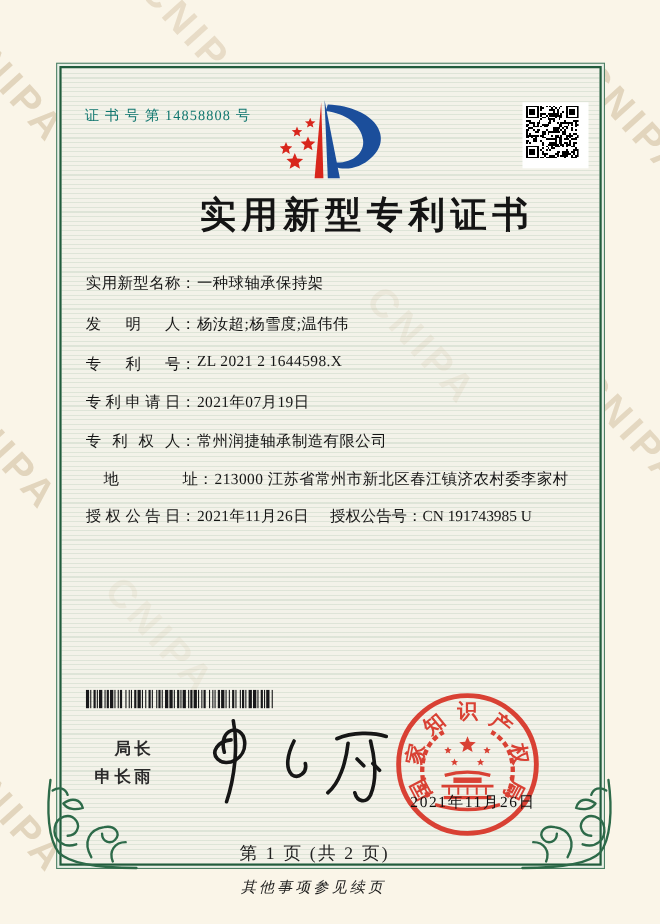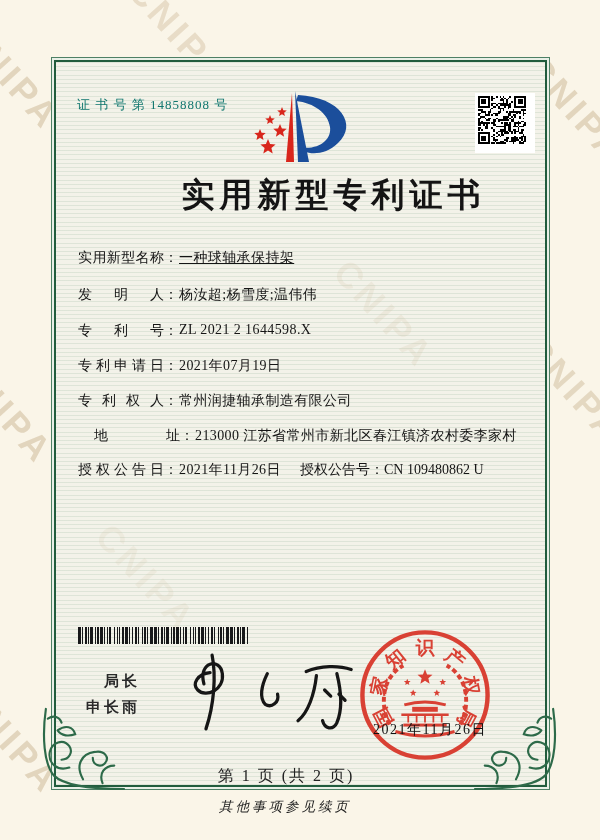--- a/index.html
+++ b/index.html
@@ -396,31 +396,31 @@
           <rect x="24" y="2" width="3" height="3" fill="#000"></rect>
           <rect x="0" y="22" width="7" height="7" fill="#000"></rect>
           <rect x="1" y="23" width="5" height="5" fill="#fff"></rect>
           <rect x="2" y="24" width="3" height="3" fill="#000"></rect>
         </svg>
     </div>
 
     <div class="title">实用新型专利证书</div>
 
     <div id="field-rows">
-        <div class="frow" style="top: 249px; text-decoration: underline;"><span class="flabel">实用新型名称</span><span class="fcolon">：</span><span class="fvalue">一种球轴承保持架</span></div>
+        <div class="frow" style="top: 249px;"><span class="flabel">实用新型名称</span><span class="fcolon">：</span><span class="fvalue">一种球轴承保持架</span></div>
         <div class="frow" style="top: 286px;"><span class="flabel">发明人</span><span class="fcolon">：</span><span class="fvalue">杨汝超;杨雪度;温伟伟</span></div>
         <div class="frow" style="top: 322px;"><span class="flabel">专利号</span><span class="fcolon">：</span><span class="fvalue">ZL 2021 2 1644598.X</span></div>
         <div class="frow" style="top: 357px;"><span class="flabel">专利申请日</span><span class="fcolon">：</span><span class="fvalue">2021年07月19日</span></div>
         <div class="frow" style="top: 392px;"><span class="flabel">专利权人</span><span class="fcolon">：</span><span class="fvalue">常州润捷轴承制造有限公司</span></div>
         <div class="frow" style="top: 427px; margin-left: 16px;"><span class="flabel">地址</span><span class="fcolon">：</span><span class="fvalue">213000 江苏省常州市新北区春江镇济农村委李家村</span></div>
         <div class="frow" style="top: 461px;"><span class="flabel">授权公告日</span><span class="fcolon">：</span><span class="fvalue">2021年11月26日</span></div>
       </div>
 
     <div class="grant2">
-      <span>授权公告号</span><span>：</span><span>CN 109480862 U</span>
+      <span>授权公告号</span><span>：</span><span>CN 191743985 U</span>
     </div>
 
 
     <svg class="barcode" id="barcode-svg" viewBox="0 0 172 17" preserveAspectRatio="none">
         <rect x="0" y="0" width="3" height="17" fill="#18181a"></rect>
         <rect x="4" y="0" width="1" height="17" fill="#18181a"></rect>
         <rect x="7" y="0" width="2" height="17" fill="#18181a"></rect>
         <rect x="10" y="0" width="1" height="17" fill="#18181a"></rect>
         <rect x="12" y="0" width="3" height="17" fill="#18181a"></rect>
         <rect x="17" y="0" width="1" height="17" fill="#18181a"></rect>

